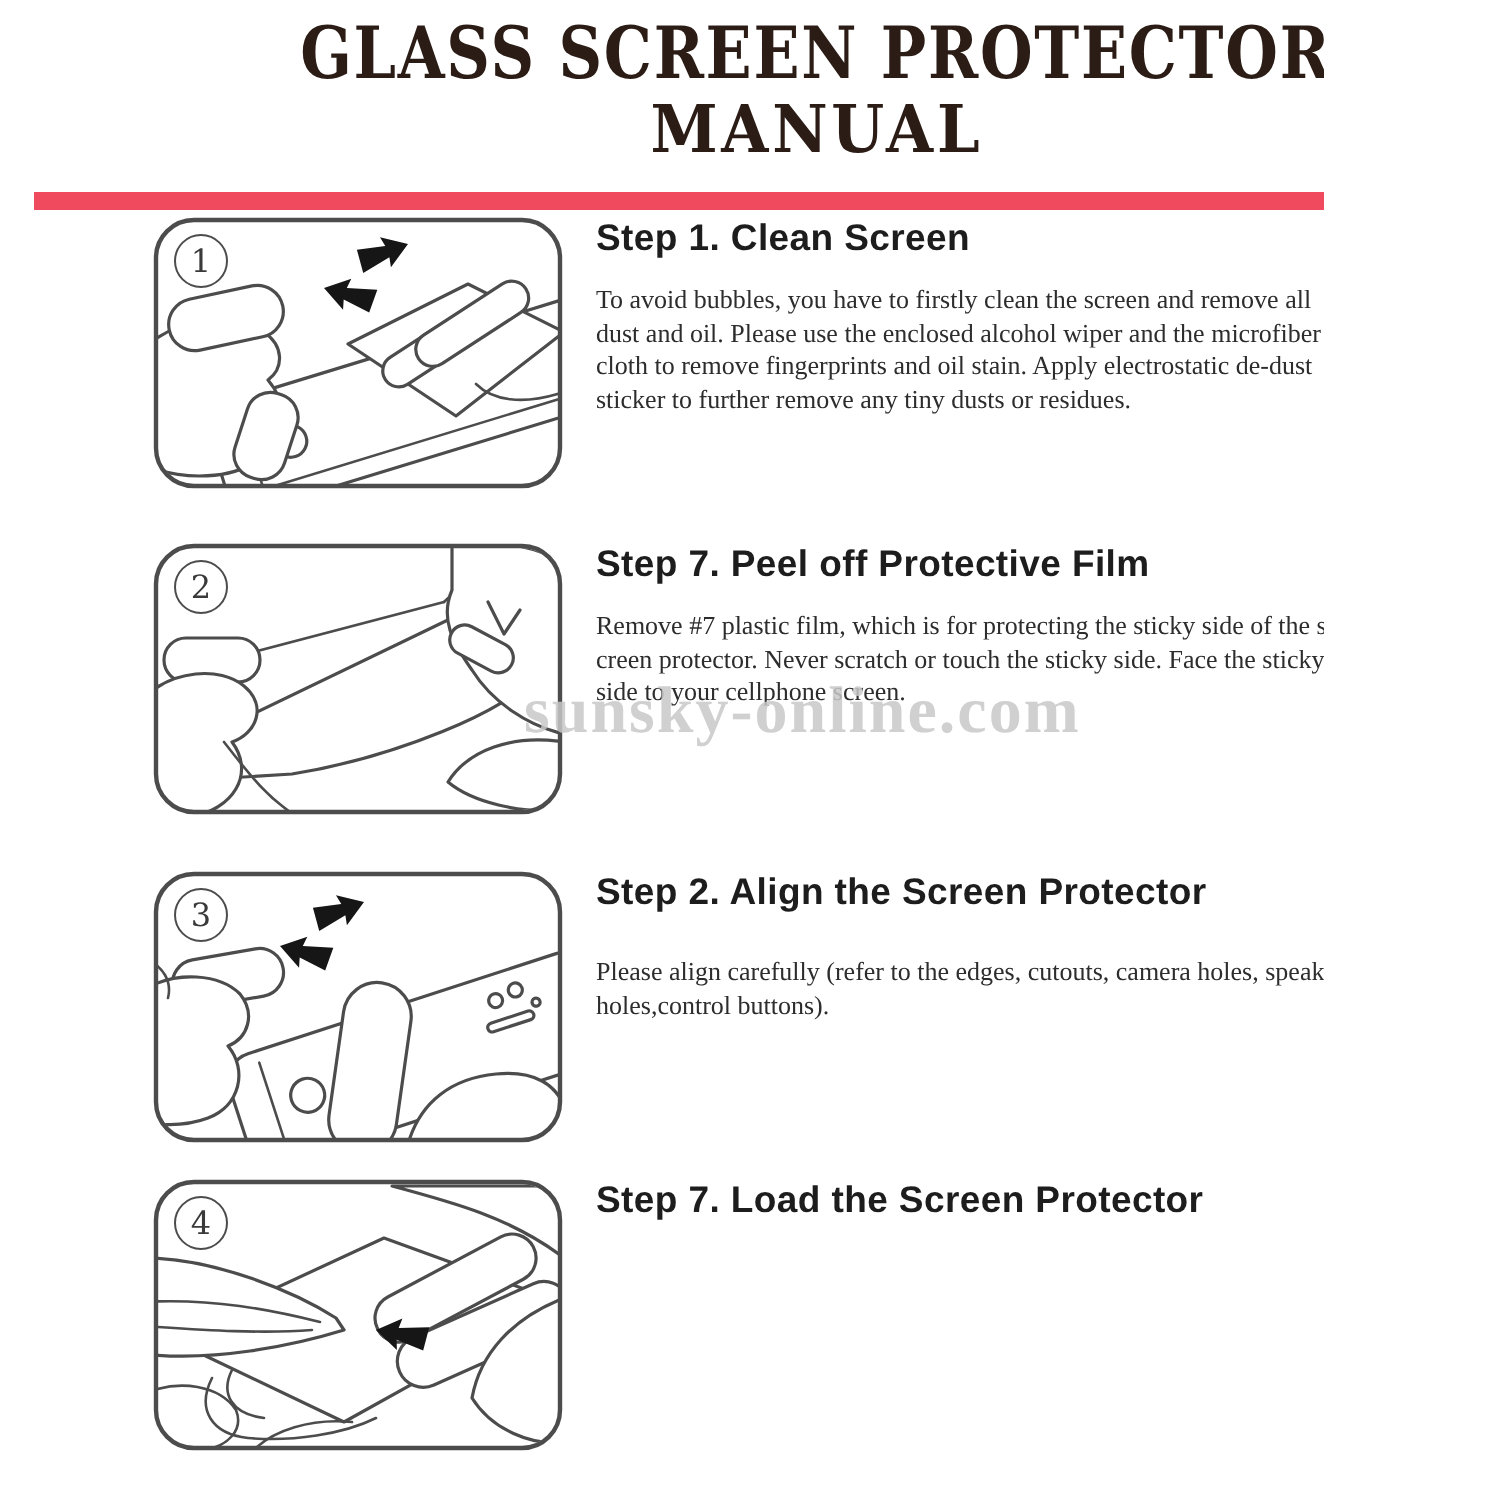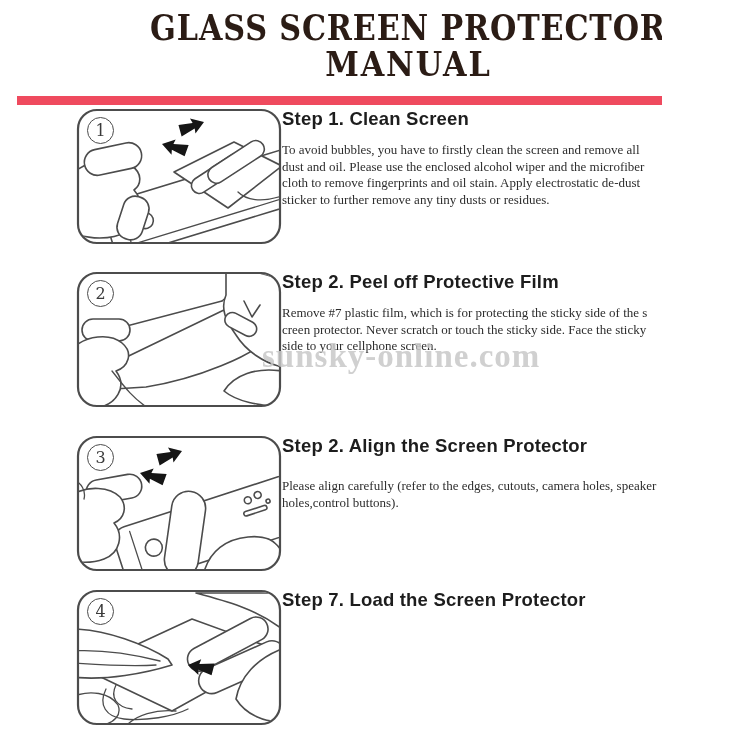--- a/index.html
+++ b/index.html
@@ -27,21 +27,21 @@
   .step-row { position:absolute; left:76px; width:660px; display:flex; }
   .row-1 { top:108px; } .row-2 { top:271px; } .row-3 { top:435px; } .row-4 { top:589px; }
   .illus { position:relative; width:206px; height:137px; flex:0 0 auto; }
   .illus svg { display:block; }
   .num-badge {
     position:absolute; top:9px; left:11px; width:27px; height:27px;
     border:1.7px solid #4c4c4c; border-radius:50%; box-sizing:border-box;
     display:flex; align-items:center; justify-content:center;
     font-family:"DejaVu Serif", serif; font-size:16px; color:#3a3a3a; background:#fff;
   }
-  .step-text { width:430px; }
+  .step-text { margin-left:16px; width:430px; }
   .step-heading {
     margin:0; font-size:18.5px; font-weight:bold; color:#1d1d1d;
     letter-spacing:.2px; line-height:22px;
   }
   .step-body {
     margin:12px 0 0 0; font-family:"Liberation Serif", serif;
     font-size:13px; line-height:16.5px; color:#2d2d2d; white-space:pre-line;
   }
   .row-3 .step-body { margin-top:21px; }
   
@@ -126,21 +126,21 @@
           <path d="M-4,78 C10,64 34,62 46,72 C58,82 52,96 40,100 C52,116 40,134 20,137 L-4,137 Z"></path>
           <path d="M36,100 C50,118 58,128 72,137" class="thin"></path>
         </g>
         <rect x="2" y="2" width="202" height="133" rx="19" fill="none" stroke="#4c4c4c" stroke-width="2.2"></rect>
       </svg>
       <div class="num-badge">
         <span>2</span>
       </div>
     </div>
     <div class="step-text">
-      <h2 class="step-heading">Step 2. Peel off Protective Film</h2>
+      <h2 class="step-heading">Step 7. Peel off Protective Film</h2>
       <p class="step-body">Remove #7 plastic film, which is for protecting the sticky side of the s
 creen protector. Never scratch or touch the sticky side. Face the sticky
 side to your cellphone screen.</p>
     </div>
   </div>
 
   <div class="step-row row-3">
     <div class="illus">
       <svg width="206" height="137" viewBox="0 0 206 137">
         <defs>

